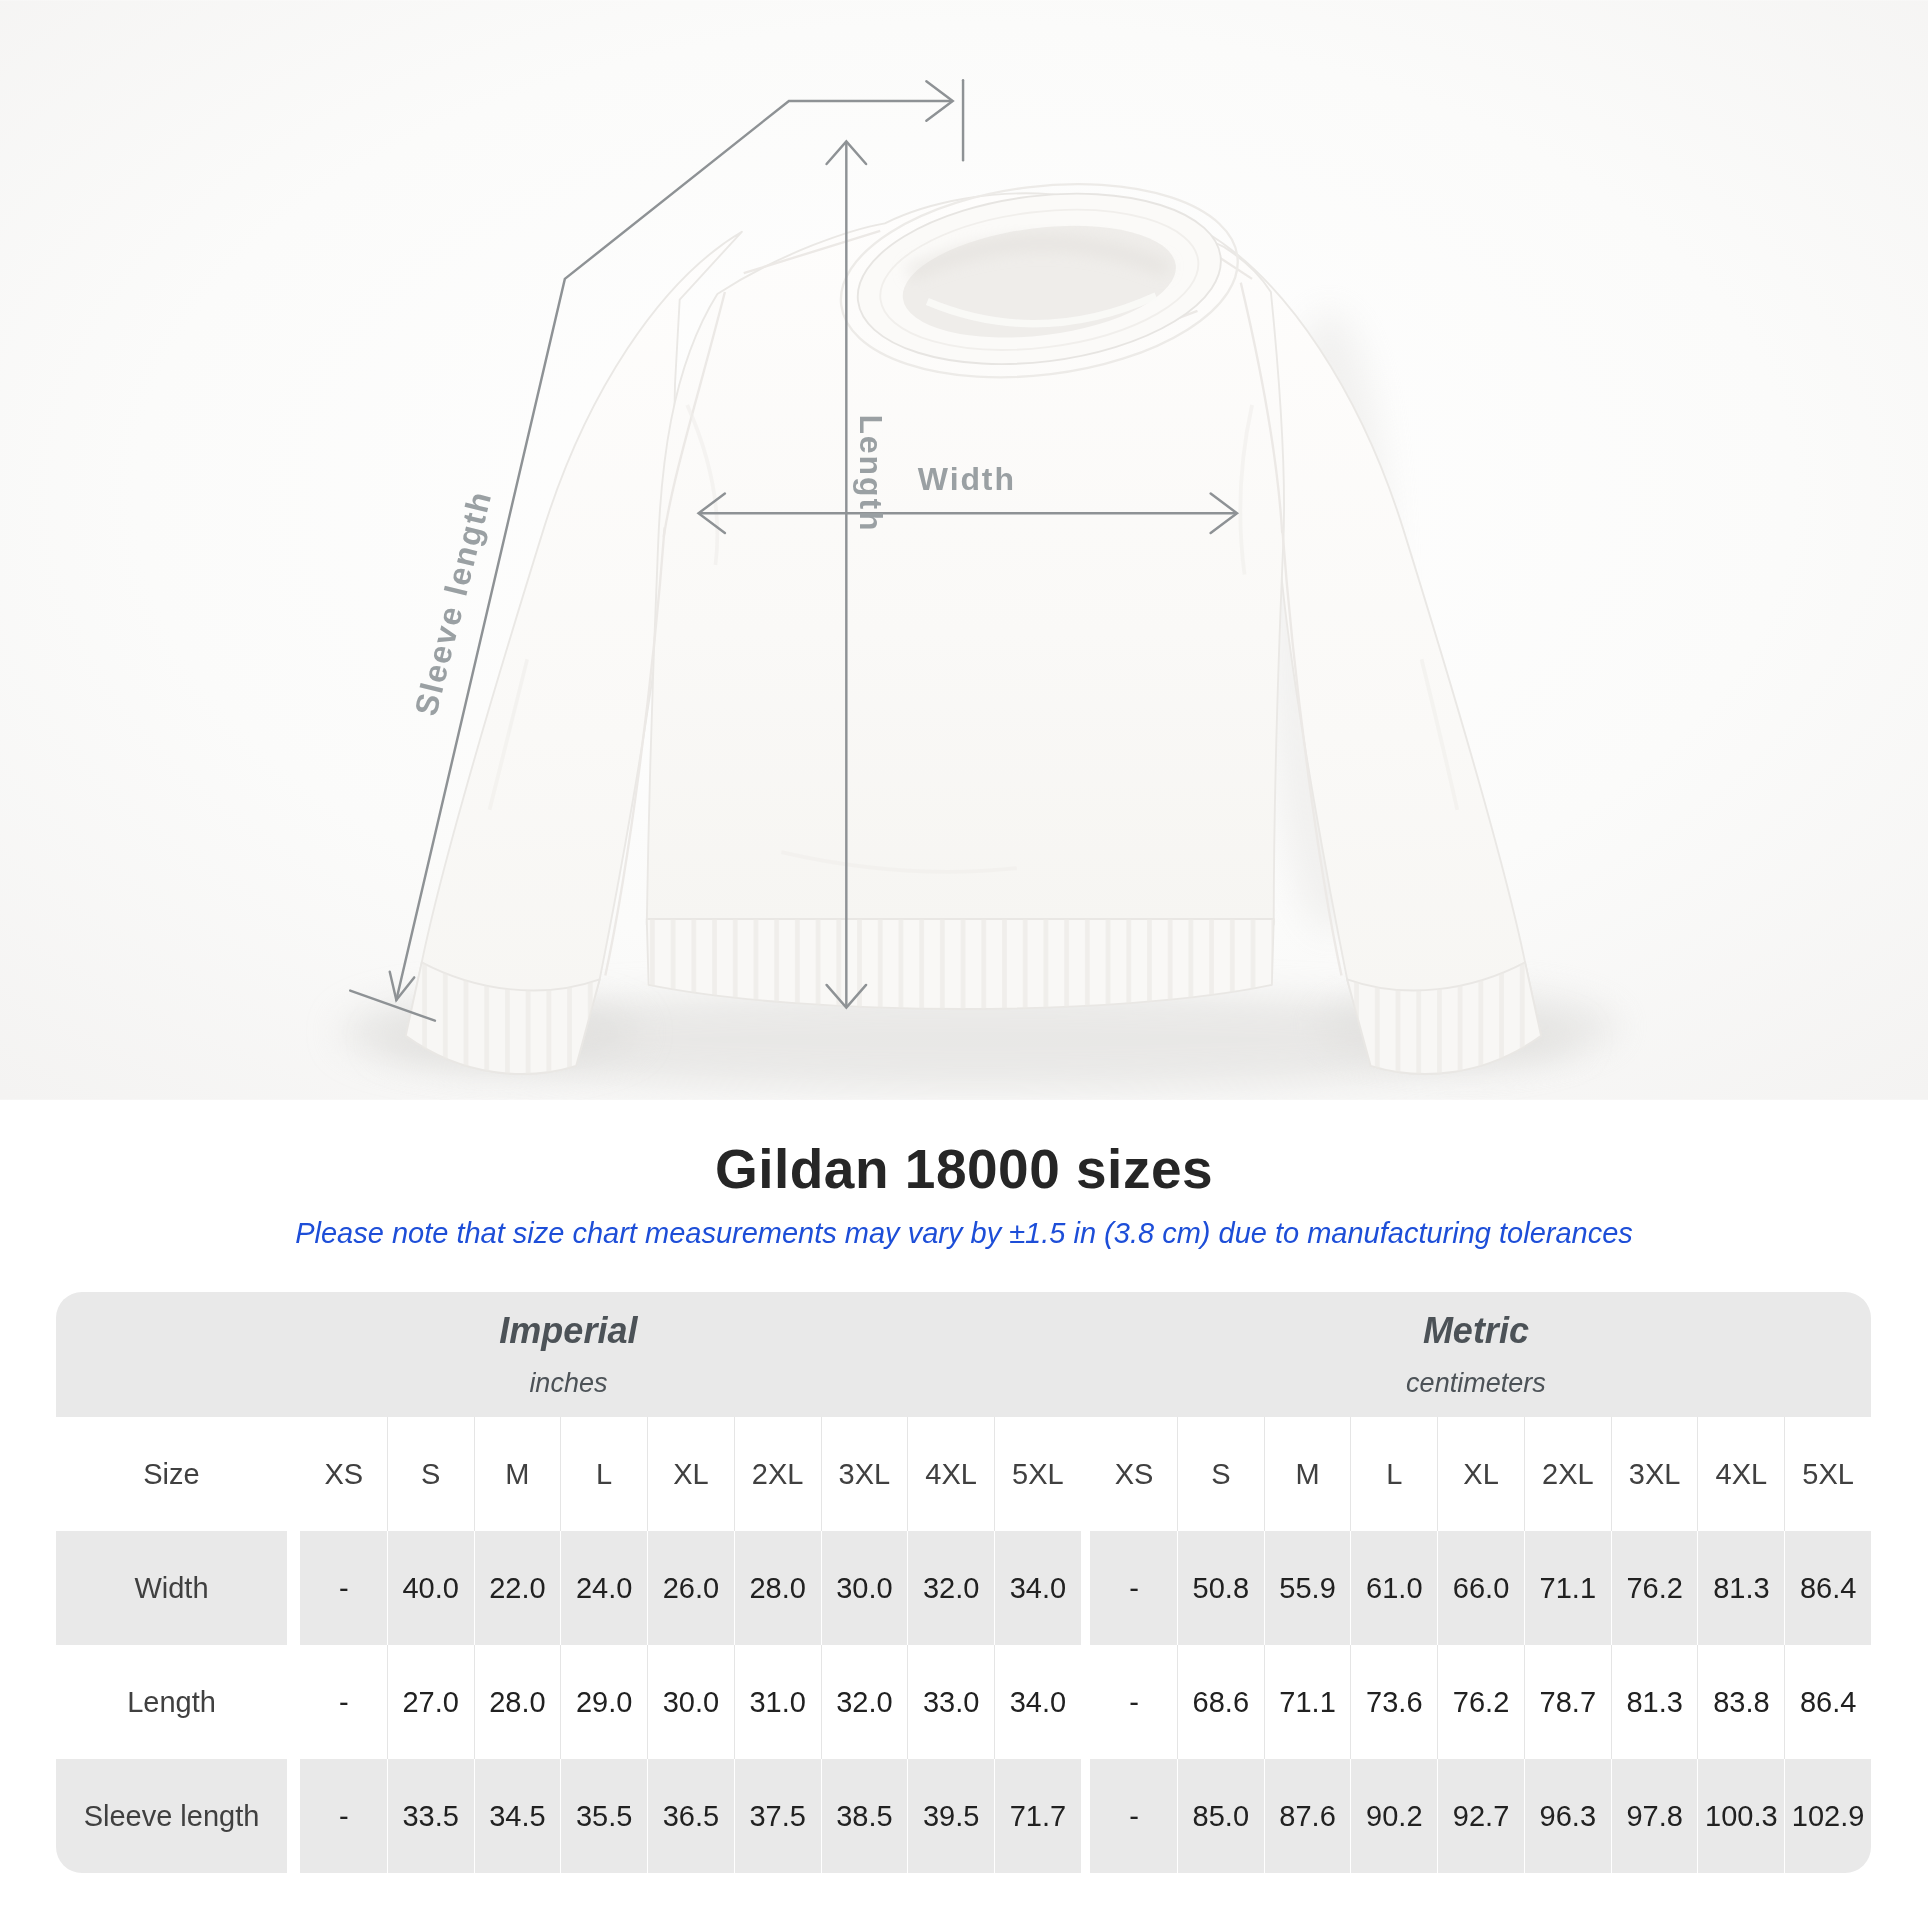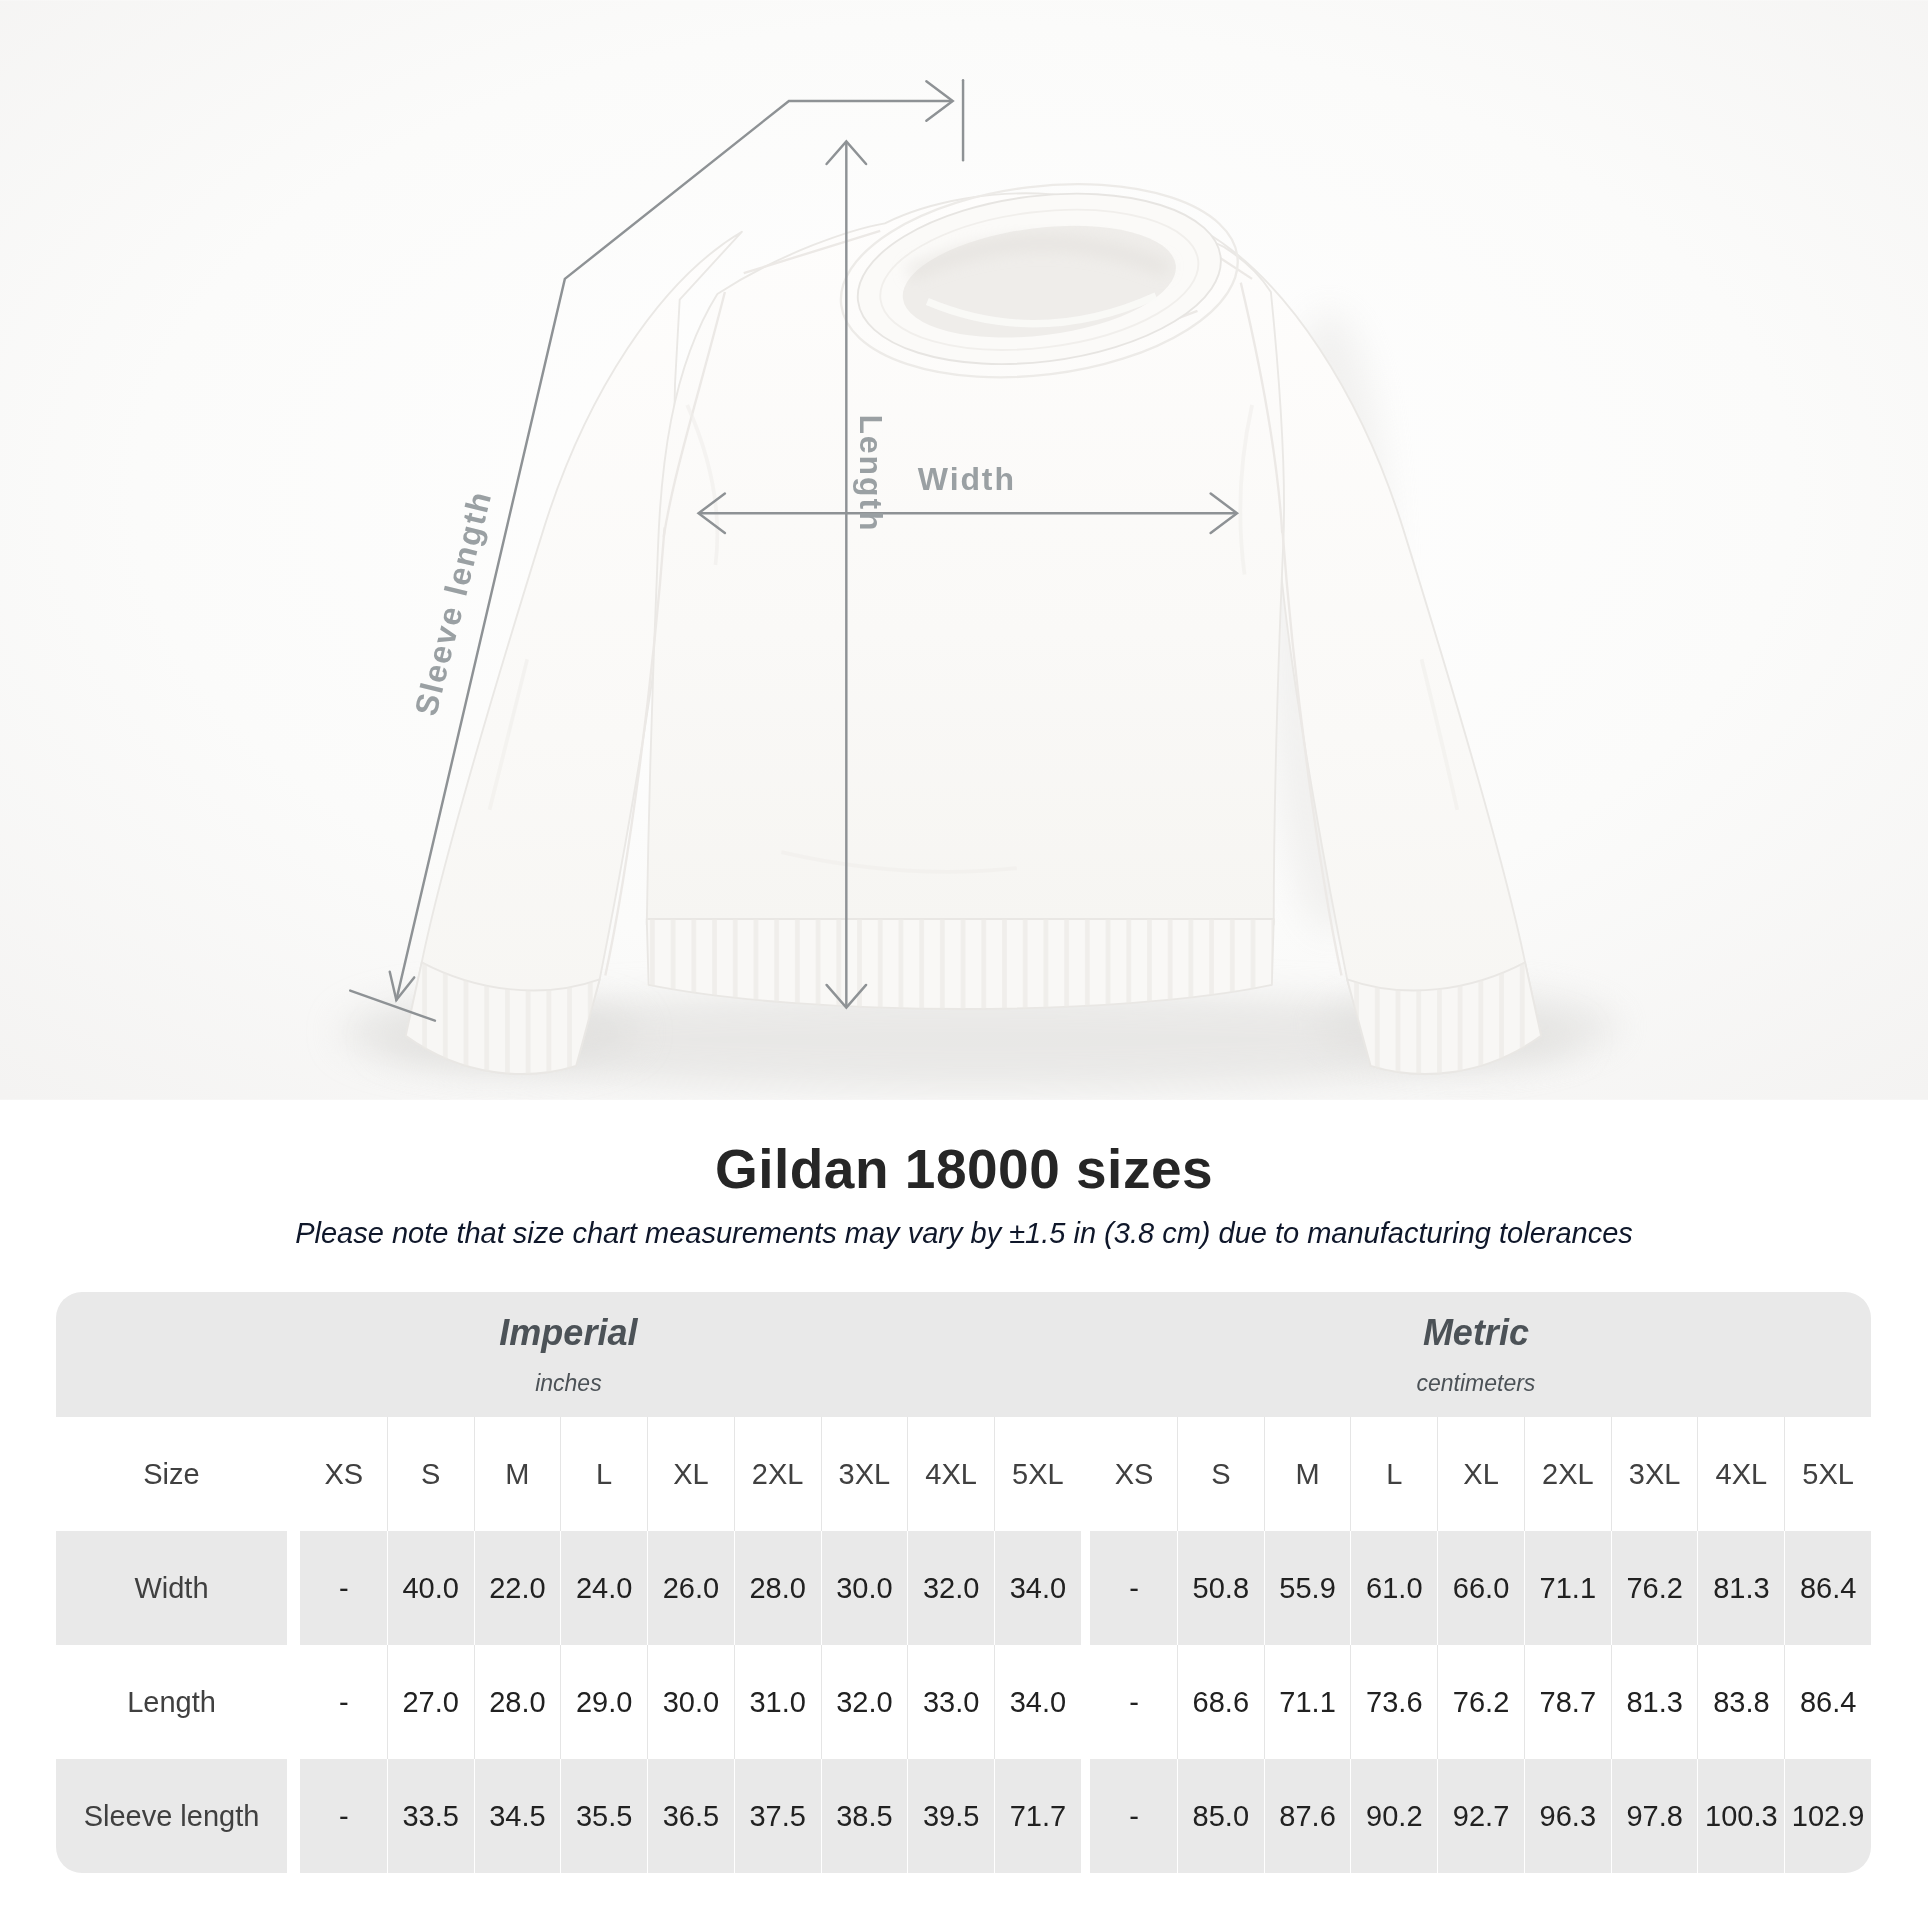--- a/index.html
+++ b/index.html
@@ -2,29 +2,29 @@
 <html style="font-size:15px"><head>
 <meta charset="utf-8">
 <style>
   html,body{margin:0;padding:0;background:#ffffff;}
   body{width:1928px;height:1928px;font-family:"Liberation Sans",sans-serif;}
   #stage{position:relative;width:1928px;height:1928px;overflow:hidden;background:#ffffff;}
   #garment{position:absolute;top:0;left:0;}
 
   .title-wrap{position:absolute;top:1122px;left:0;width:100%;text-align:center;}
   .title-wrap h1{margin:16px;font-size:55px;line-height:1.15;font-weight:700;color:#262626;letter-spacing:0.5px;}
-  .subtitle{margin:15px 0 0;font-style:italic;font-size:29px;color:#0f172a;}
+  .subtitle{margin:15px 0 0;font-style:italic;font-size:29px;color:#1d4ed8;}
 
   .size-table{position:absolute;left:56px;top:1292px;width:1815px;border-radius:26px;overflow:hidden;}
   .band{display:grid;grid-template-columns:231px 13px repeat(9,1fr) 9.4px repeat(9,1fr);height:125px;background:#e9e9e9;}
   .bcell{display:flex;flex-direction:column;align-items:center;justify-content:center;gap:16px;color:#4c5257;}
   .half-left{grid-column:1/12;}
   .half-right{grid-column:12/22;}
   .band-name{font-style:italic;font-weight:700;font-size:36px;}
-  .band-unit{font-style:italic;font-size:23px;}
+  .band-unit{font-style:italic;font-size:27px;}
 
   .r{display:grid;grid-template-columns:231px 13px repeat(9,1fr) 9.4px repeat(9,1fr);height:114px;}
   .r.white{background:#ffffff;}
   .r.gray{background:#e9e9e9;}
   .c{display:flex;align-items:center;justify-content:center;font-size:29px;}
   .c.gap{background:#ffffff;}
   .c.lab,.c.hdr{font-weight:400;color:#404040;}
   .c.val{color:#212121;}
   .c.d{border-left:1.9px solid transparent;}
   .r.white .c.d:not(.first){border-color:#e5e5e5;}

